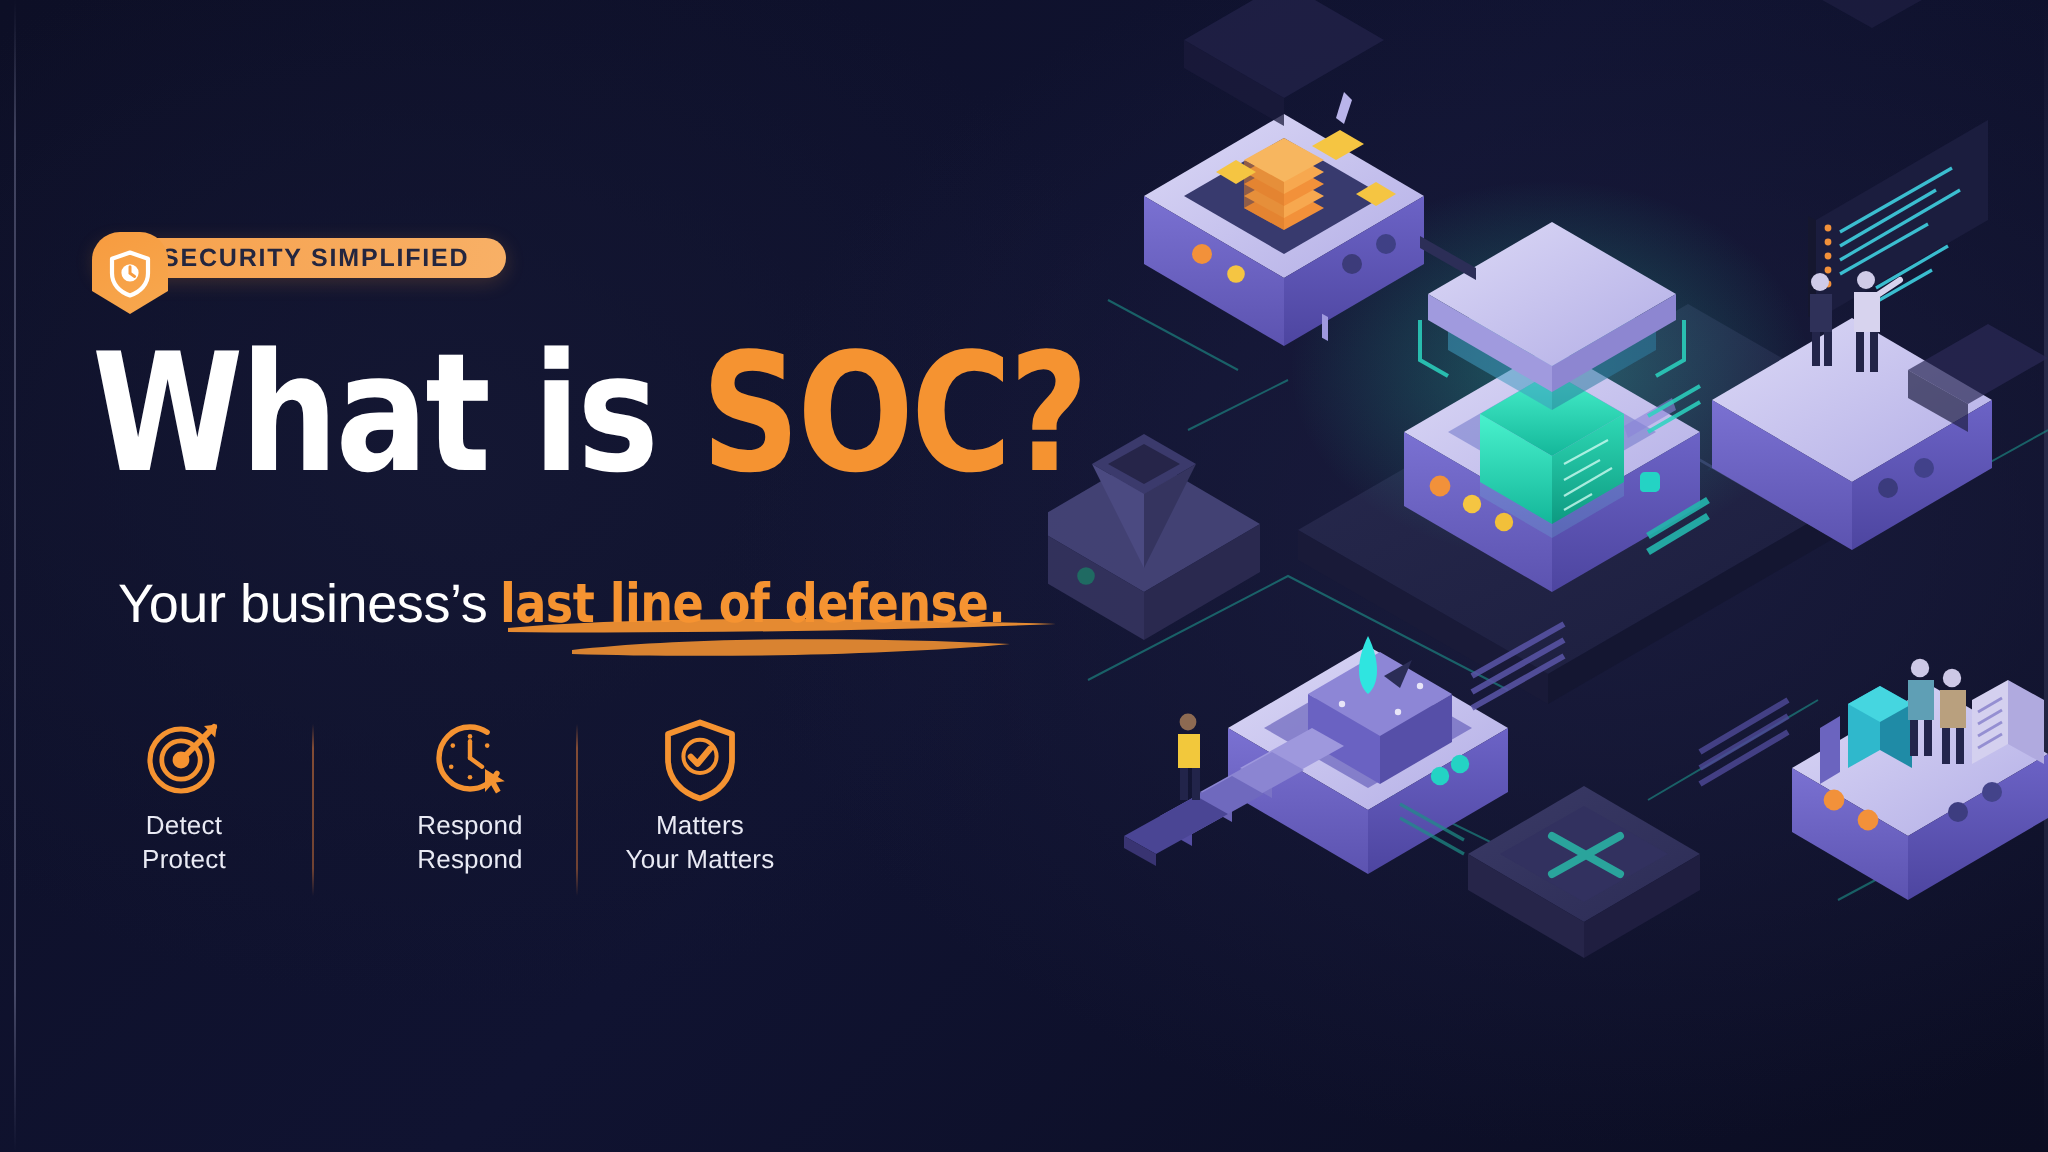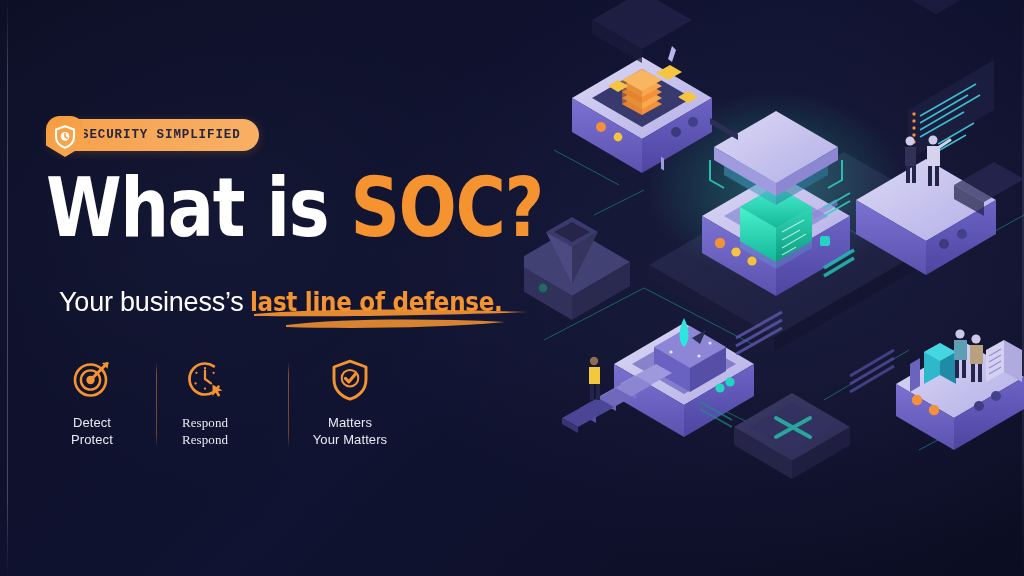--- a/index.html
+++ b/index.html
@@ -26,26 +26,25 @@
     position:absolute; right:0px; top:0; width:2px; height:576px;
     background:linear-gradient(180deg,rgba(255,255,255,0) 0%,rgba(150,155,200,.16) 30%,rgba(150,155,200,.10) 80%,rgba(255,255,255,0) 100%);
   }
 
   
   #left-panel{ position:absolute; left:0; top:0; width:560px; height:576px; }
 
   
   #badge{
     position:absolute; left:47px; top:119px;
-    height:32px; padding:0 18px 0 34px;
+    height:20px; padding:0 18px 0 34px;
     display:flex; align-items:center;
     border-radius:16px;
     background:linear-gradient(100deg,#f7a14a 0%,#f7a757 45%,#f8b066 100%);
     box-shadow:0 2px 10px rgba(240,150,60,.20);
-    font-family:Liberation Mono, monospace;
   }
   #badge-shield-wrap{
     position:absolute; left:-1px; top:-3px;
     width:38px; height:41px;
     display:flex; align-items:center; justify-content:center;
     background:linear-gradient(150deg,#f79b3f,#f7a84f);
     clip-path:polygon(50% 0%,100% 0%,100% 72%,50% 100%,0% 72%,0% 0%);
     border-radius:14px 14px 0 0;
   }
   #badge-text{
@@ -78,21 +77,21 @@
     letter-spacing:-.3px; margin-left:6px;
     display:inline-block; transform:scaleX(.95); transform-origin:left center;
   }
   #underline-svg{ position:absolute; left:250px; top:306px; }
 
   
   #features{ position:absolute; left:47px; top:358px; width:400px; height:96px; }
   .feature{ position:absolute; top:0; width:120px; text-align:center; }
   .feature-icon{ height:46px; display:flex; align-items:flex-start; justify-content:center; }
   .feature-label{
-    margin-top:10px; font-size:13px; line-height:17px;
+    font-size:13px; line-height:17px;
     color:#e9eaf4; font-weight:500; letter-spacing:.1px;
   }
   .vdiv{
     position:absolute; top:4px; width:1px; height:86px;
     background:linear-gradient(180deg,rgba(245,147,49,0) 0%,rgba(200,110,55,.62) 14%,rgba(190,104,52,.55) 84%,rgba(245,147,49,0) 100%);
   }
 
   
   #illustration{ position:absolute; right:0; top:0; width:500px; height:576px; }
   #illustration svg{ display:block; }
@@ -143,21 +142,21 @@
         </svg>
       </div>
       <div class="feature-label">
         <div>Detect</div>
         <div>Protect</div>
       </div>
     </div>
 
     <div class="vdiv" style="left:109px;"></div>
 
-    <div class="feature" style="left:98px;font-family:Liberation Serif, serif;">
+    <div class="feature" style="left:128px;">
       <div class="feature-icon">
         <svg width="42" height="42" viewBox="0 0 42 42" aria-hidden="true">
           <path d="M36.5,21 A15.5,15.5 0 1 1 21,5.5 A15.5,15.5 0 0 1 36.5,21" fill="none" stroke="#f59331" stroke-width="2.7" stroke-linecap="round" stroke-dasharray="74 24" stroke-dashoffset="-8"></path>
           <circle cx="21" cy="10.2" r="1.15" fill="#f59331"></circle>
           <circle cx="29.6" cy="14.8" r="1.15" fill="#f59331"></circle>
           <circle cx="12.4" cy="14.8" r="1.15" fill="#f59331"></circle>
           <circle cx="11.6" cy="25.4" r="1.15" fill="#f59331"></circle>
           <circle cx="21" cy="30.6" r="1.15" fill="#f59331"></circle>
           <path d="M21,21 L21,12.6" stroke="#f59331" stroke-width="2.2" stroke-linecap="round"></path>
           <path d="M21,21 L27,25.4" stroke="#f59331" stroke-width="2.2" stroke-linecap="round"></path>

